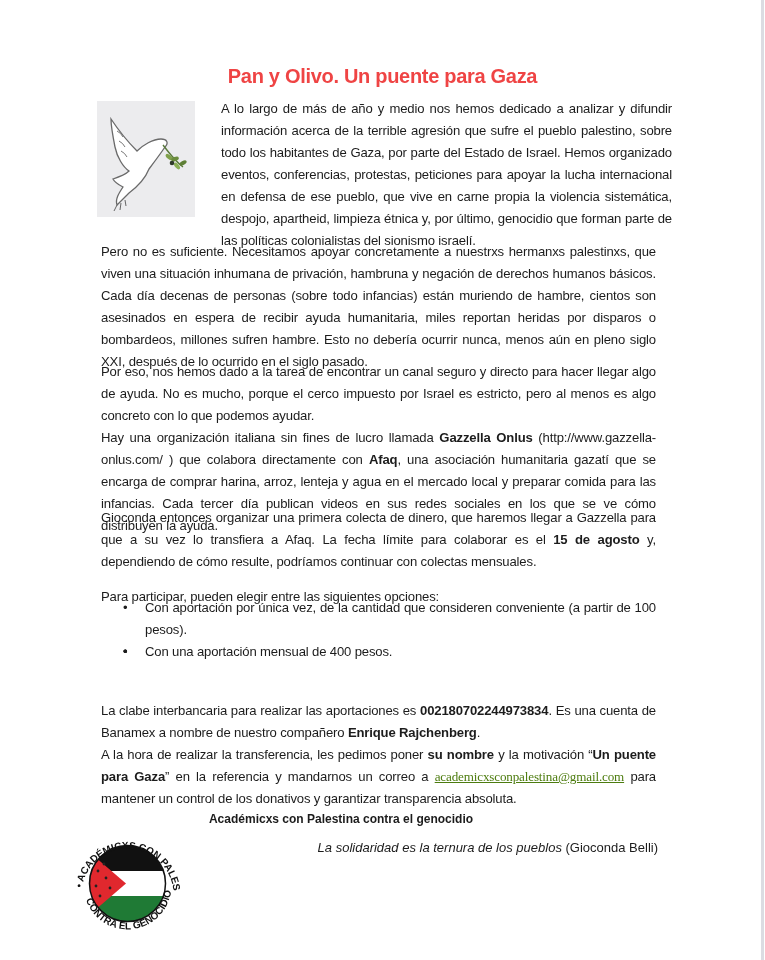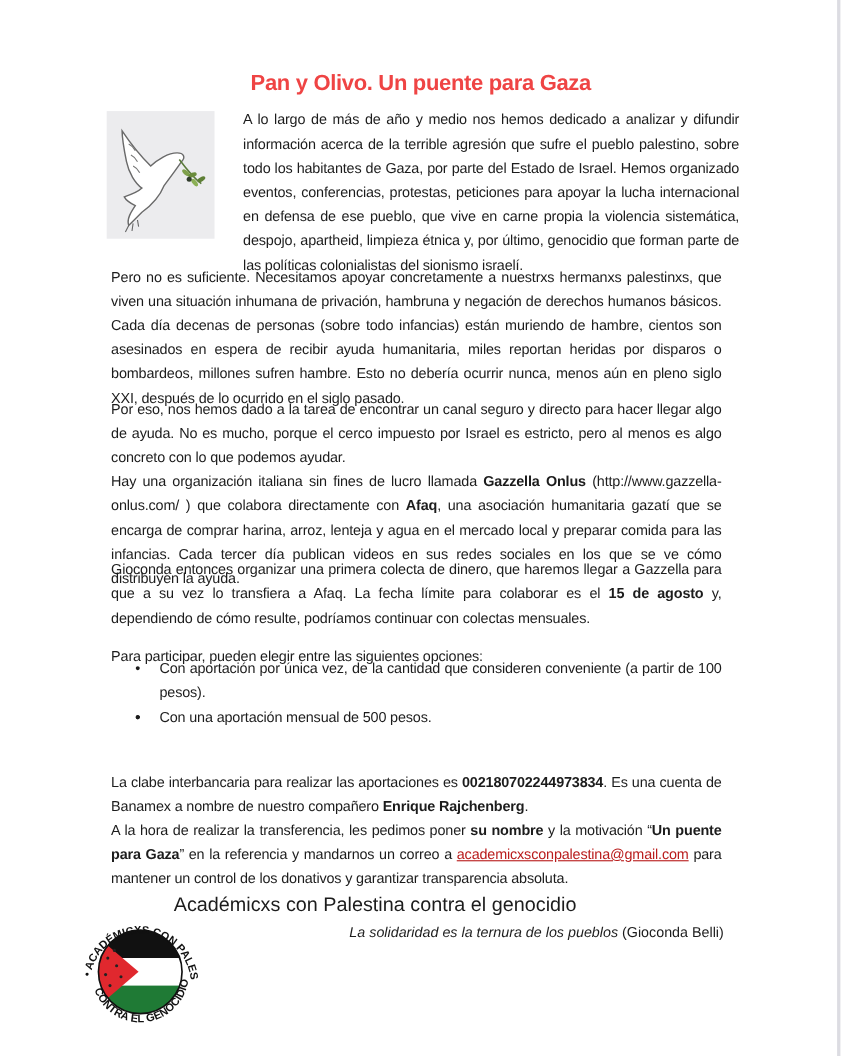--- a/index.html
+++ b/index.html
@@ -17,22 +17,22 @@
     text-align: justify; letter-spacing: -0.15px;
   }
   .p b { font-weight: bold; }
   .dove-box {
     position: absolute; left: 97px; top: 101px; width: 98px; height: 116px; background: #ececee;
   }
   .intro { left: 205px; width: 451px; top: 98px; margin-left: 16px; }
   .list { position: absolute; left: 101px; top: 597px; width: 555px; margin: 0; padding: 0; list-style: none; font-size: 13.1px; line-height: 22px; }
   .list li { position: relative; padding-left: 44px; text-align: justify; letter-spacing: -0.15px; }
   .list li .bullet { position: absolute; left: 22px; top: 0; }
-  a.email { color: #b91c1c; text-decoration: underline; }
-  .org { position: absolute; top: 812px; left: 0; width: 660px; text-align: center; font-size: 18px; font-weight: normal; padding-left: 22px; box-sizing: border-box; }
+  a.email { color: #4d7c0f; text-decoration: underline; font-family: Liberation Serif, serif; }
+  .org { position: absolute; top: 812px; left: 0; width: 660px; text-align: center; font-size: 12px; font-weight: bold; padding-left: 22px; box-sizing: border-box; }
   .quote { position: absolute; top: 840px; right: 107px; font-size: 13px; }
   .quote i { font-style: italic; margin-top: 43px; }
   .logo { position: absolute; left: 70px; top: 826px; width: 115px; height: 115px; }
 </style>
 </head>
 <body>
 
 <div class="edge-line"></div>
 
 <div class="title">Pan y Olivo. Un puente para Gaza</div>
@@ -64,21 +64,21 @@
 <div class="p" style="top:507px;">
   <span>Gioconda entonces organizar una primera colecta de dinero, que haremos llegar a Gazzella para que a su vez lo transfiera a Afaq. La fecha límite para colaborar es el </span><b>15 de agosto</b><span> y, dependiendo de cómo resulte, podríamos continuar con colectas mensuales.</span>
 </div>
 
 <div class="p" style="top:570px;margin-top:16px;">Para participar, pueden elegir entre las siguientes opciones:</div>
 
 <ul class="list">
   <li><span class="bullet">•</span><span>Con aportación por única vez, de la cantidad que consideren conveniente (a partir de 100 pesos).</span></li>
   <li><span class="bullet">•</span></li>
   <li><span class="bullet">•</span></li>
-  <li><span class="bullet">•</span><span>Con una aportación mensual de 500 pesos.</span></li>
+  <li><span class="bullet">•</span><span>Con una aportación mensual de 400 pesos.</span></li>
 </ul>
 
 <div class="p" style="top:700px;">
   <span>La clabe interbancaria para realizar las aportaciones es </span><b>002180702244973834</b><span>. Es una cuenta de Banamex a nombre de nuestro compañero </span><b>Enrique Rajchenberg</b><span>.</span>
 </div>
 
 <div class="p" style="top:744px;">
   <span>A la hora de realizar la transferencia, les pedimos poner </span><b>su nombre</b><span> y la motivación “</span><b>Un puente para Gaza</b><span>” en la referencia y mandarnos un correo a </span><a class="email">academicxsconpalestina@gmail.com</a><span> para mantener un control de los donativos y garantizar transparencia absoluta.</span>
 </div>
 

